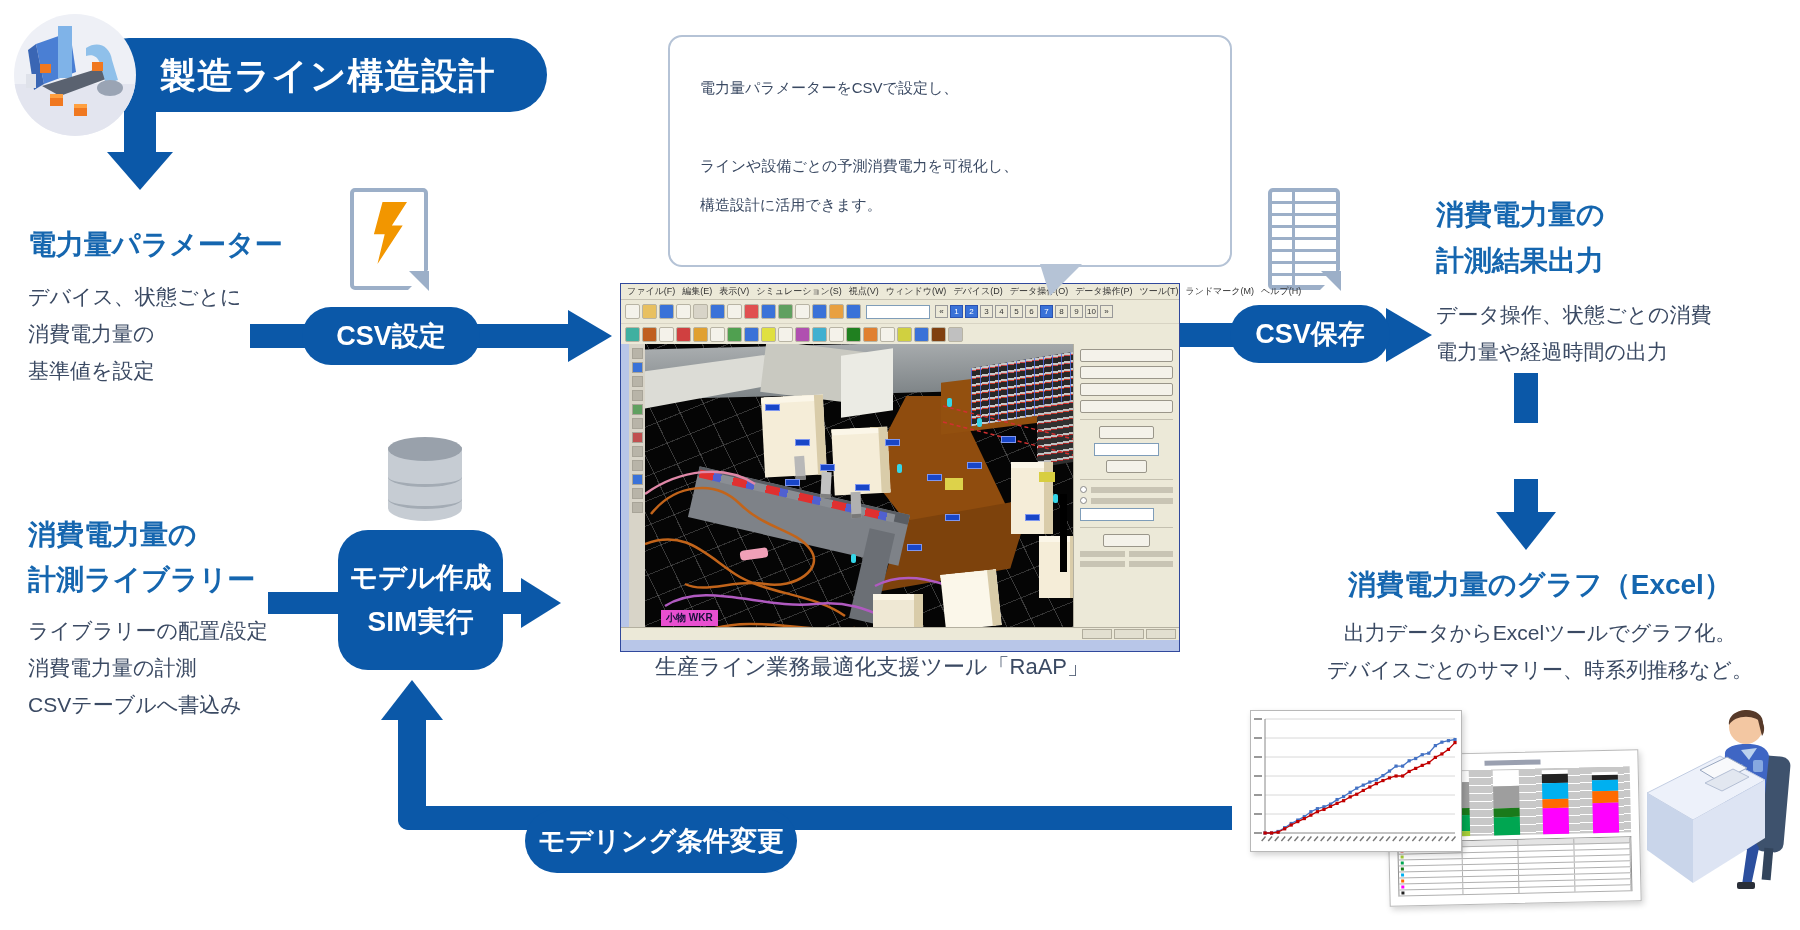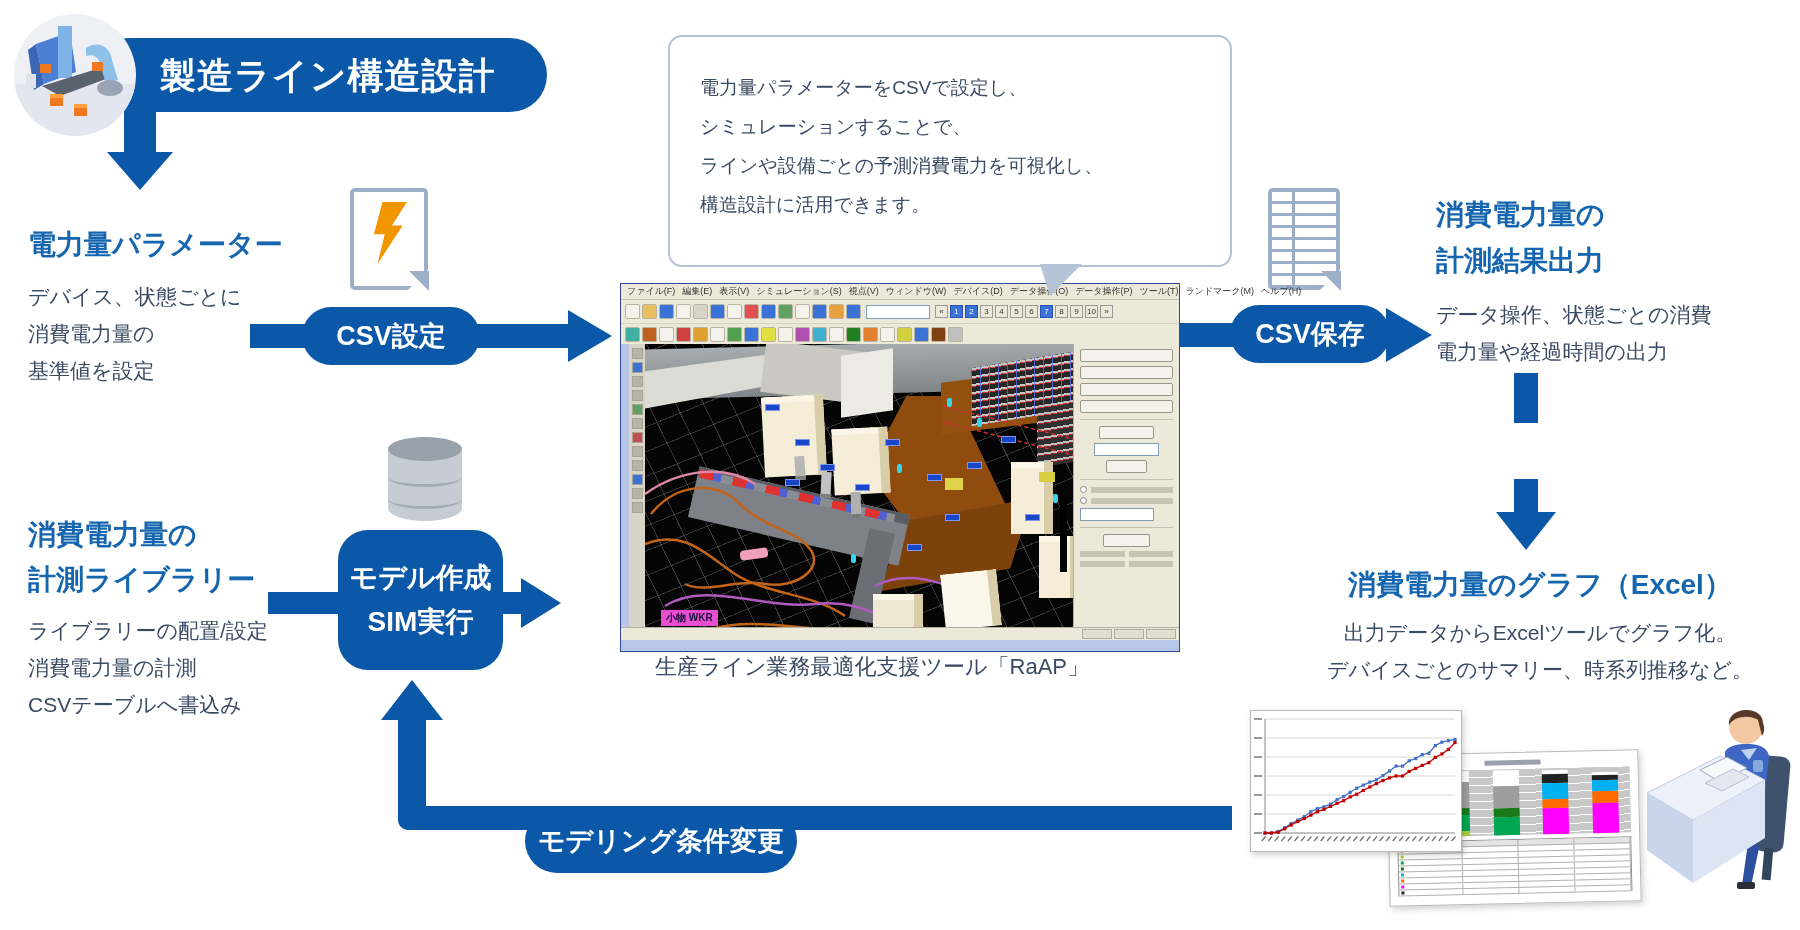--- a/index.html
+++ b/index.html
@@ -11,21 +11,21 @@
   
   .pill { background:#0b58a8; color:#fff; font-weight:700; display:flex;
           align-items:center; justify-content:center; }
   .hline { background:#0b58a8; }
   .vline { background:#0b58a8; }
   .heading { color:#1566af; font-weight:700; font-size:28px; line-height:45px; white-space:nowrap; }
   .body-txt { color:#3b4a63; font-size:21px; line-height:37px; white-space:nowrap; }
 
   
   .bubble { background:#fff; border:2px solid #b5c3d6; border-radius:14px; z-index:6; }
-  .bubble-line { color:#3b4a63; font-size:19px; line-height:39px; white-space:nowrap; }
+  .bubble-line { color:#3b4a63; font-size:15px; line-height:39px; white-space:nowrap; }
 
   
   .doc { border:4px solid #9cafc8; border-radius:5px; background:#fff; position:absolute; }
   .doc .fold { position:absolute; right:-4px; bottom:-4px; width:0; height:0;
                border-left:20px solid transparent; border-bottom:20px solid #fff; }
 
   
   .win { background:#b8c6e8; border:1px solid #30489c; z-index:4; }
   .win-title { height:19px; background:linear-gradient(#3a66e0,#1a3cae);
                display:flex; align-items:center; padding:0 3px; color:#fff; }
@@ -120,21 +120,20 @@
   <div class="abs hline" style="left:250px; top:324px; width:70px; height:24px;"></div>
   <div class="abs hline" style="left:470px; top:324px; width:100px; height:24px;"></div>
   <div class="abs" style="left:568px; top:310px; width:0; height:0; border-top:26px solid transparent; border-bottom:26px solid transparent; border-left:44px solid #0b58a8;"></div>
   <div class="abs pill" style="left:302px; top:307px; width:178px; height:58px; border-radius:29px; font-size:27px;">
     <span>CSV設定</span>
   </div>
 
   <div class="abs bubble" style="left:668px; top:35px; width:564px; height:232px;"></div>
   <div class="abs" style="left:1040px; top:264px; width:0; height:0; z-index:7; border-left:10px solid transparent; border-right:32px solid transparent; border-top:32px solid #b5c3d6;"></div>
   <div class="abs bubble-line" style="left:700px; top:68px;  z-index:7;">電力量パラメーターをCSVで設定し、</div>
-  <div class="abs bubble-line" style="left:700px; top:107px; z-index:7;">シミュレーションすることで、</div>
   <div class="abs bubble-line" style="left:700px; top:146px; z-index:7;">ラインや設備ごとの予測消費電力を可視化し、</div>
   <div class="abs bubble-line" style="left:700px; top:185px; z-index:7;">構造設計に活用できます。</div>
 
   <div class="abs win" style="left:620px; top:283px; width:560px; height:369px;">
     <div class="menubar" id="raap-menus">
         <span>ファイル(F)</span>
         <span>編集(E)</span>
         <span>表示(V)</span>
         <span>シミュレーション(S)</span>
         <span>視点(V)</span>

